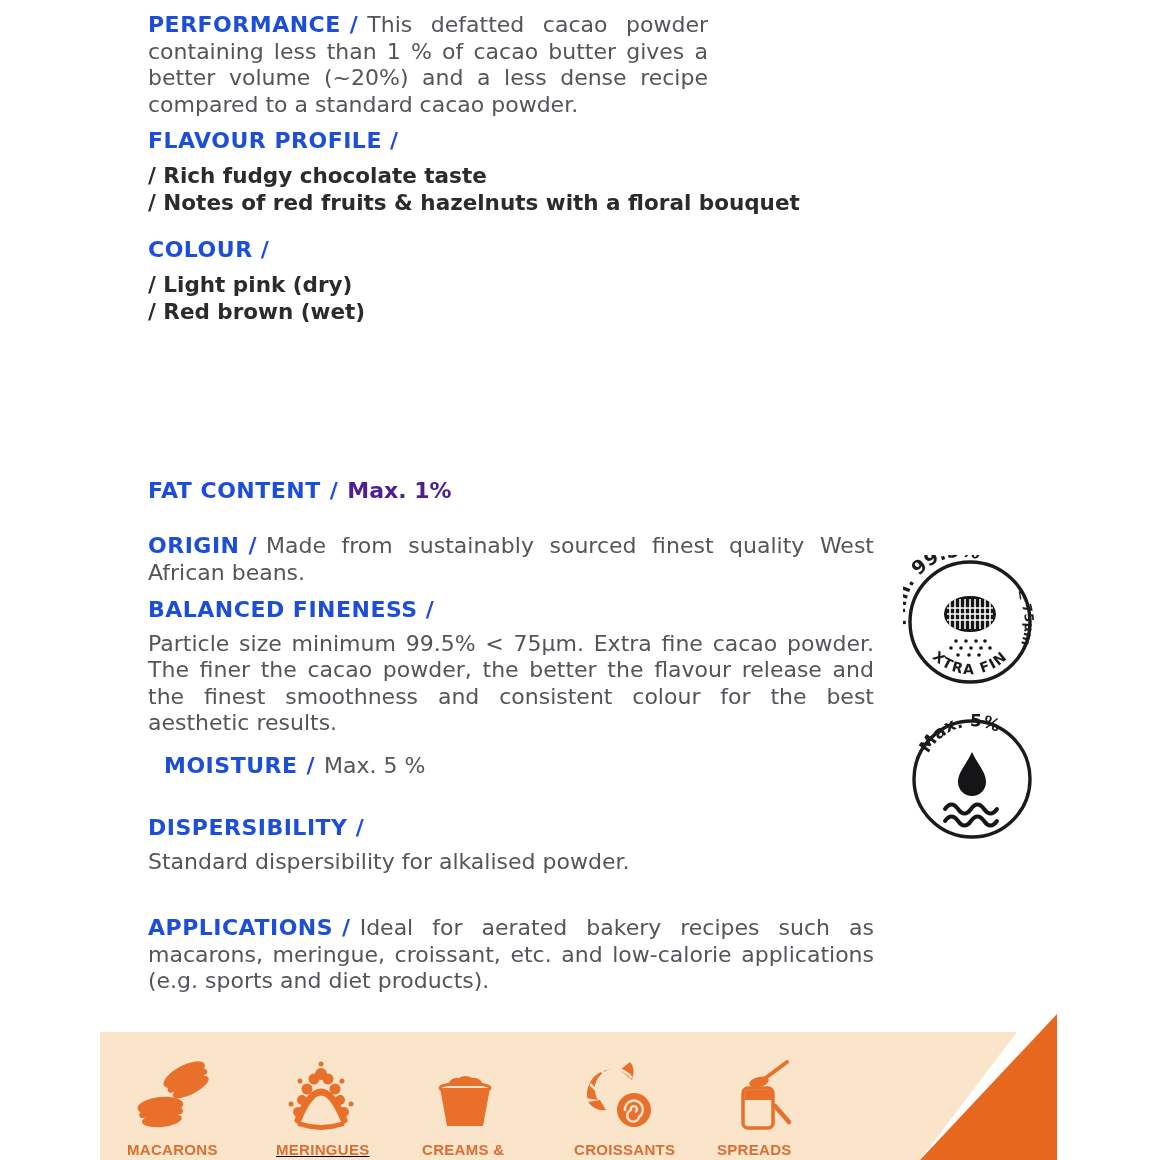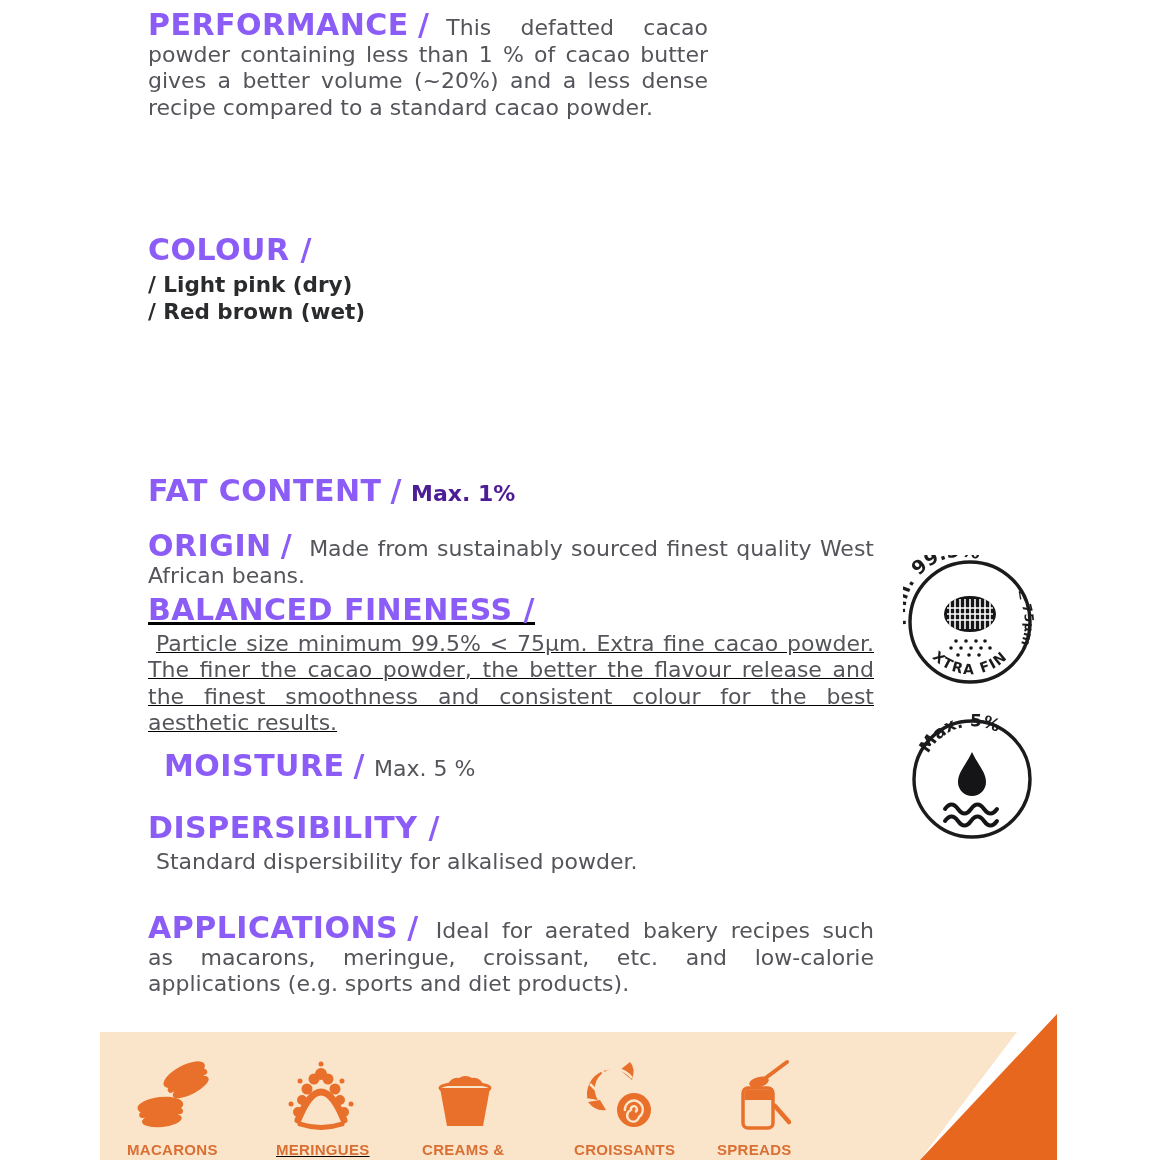--- a/index.html
+++ b/index.html
@@ -1,36 +1,36 @@
 <!DOCTYPE html>
 <html><head>
 <meta charset="utf-8">
 <style>
   html,body{margin:0;padding:0;background:#ffffff;}
   .page{position:relative;width:1160px;height:1160px;background:#ffffff;overflow:hidden;
         font-family:"DejaVu Sans","Liberation Sans",sans-serif;}
   .sec{position:absolute;left:148px;}
   .para{text-align:justify;}
-  .h{font-weight:700;color:#8b5cf6;font-size:30px;letter-spacing:.5px;line-height:26.5px;}
+  .h{font-weight:700;color:#1d4ed8;font-size:22px;letter-spacing:.5px;line-height:26.5px;}
   .h-block{display:block;margin-bottom:7px;}
   .slash-inline{margin:0 9px;}
-  .body-txt{font-size:22px;color:#54555A;line-height:26.5px;margin-left:8px;}
+  .body-txt{font-size:22px;color:#54555A;line-height:26.5px;}
   .bold-item{display:block;font-size:21.5px;font-weight:700;color:#2A2B2D;line-height:27.5px;}
   .bold-val{font-size:22px;font-weight:700;color:#4c1d95;text-align:right;}
   .reg-val{font-size:22px;color:#54555A;}
   #sec-performance{top:-4px;width:560px;}
   #sec-flavour{top:128px;width:700px;}
   #sec-colour{top:237px;width:500px;}
   #ph-block{position:absolute;left:146px;top:344px;width:480px;height:96px;}
   #ph-droplet{position:absolute;left:0;top:0;}
   #ph-range{position:absolute;left:50px;top:52px;font-size:25px;font-weight:700;color:#28292B;letter-spacing:.5px;}
   #ph-scale{position:absolute;left:170px;top:57px;}
   #sec-fat{top:462px;width:560px;}
   #sec-origin{top:517px;width:726px;}
-  #sec-fineness{top:597px;width:726px;text-decoration:underline;}
+  #sec-fineness{top:597px;width:726px;}
   #sec-moisture{top:737px;width:560px;margin-left:16px;}
   #sec-dispersibility{top:815px;width:726px;}
   #sec-applications{top:899px;width:726px;}
   .fineness-para{margin-top:7px;}
   .disp-para{margin-top:6px;}
   
   #strip-bg{position:absolute;left:100px;top:1032px;width:917px;height:128px;background:#FAE5CB;
             clip-path:polygon(0 0,100% 0,calc(100% - 97px) 100%,0 100%);}
   #corner-triangle{position:absolute;left:920px;top:1014px;width:137px;height:146px;background:#E8671E;
             clip-path:polygon(100% 0,100% 100%,0 100%);}
@@ -45,20 +45,25 @@
   #badge-moisture{left:907px;top:714px;}
   .badge text{font-family:"DejaVu Sans","Liberation Sans",sans-serif;}
 </style>
 </head>
 <body>
 
 <div class="page">
 
   <p class="sec para" id="sec-performance"><span class="h">PERFORMANCE</span><span class="h slash-inline">/</span><span class="body-txt">This defatted cacao powder containing less than 1 % of cacao butter gives a better volume (~20%) and a less dense recipe compared to a standard cacao powder.</span></p>
 
+  <div class="sec" id="sec-flavour">
+    <span class="h h-block">FLAVOUR PROFILE /</span>
+    <span class="bold-item">/ Rich fudgy chocolate taste</span>
+    <span class="bold-item">/ Notes of red fruits &amp; hazelnuts with a floral bouquet</span>
+  </div>
 
   <div class="sec" id="sec-colour">
     <span class="h h-block">COLOUR /</span>
     <span class="bold-item">/ Light pink (dry)</span>
     <span class="bold-item">/ Red brown (wet)</span>
   </div>
 
 
   <p class="sec" id="sec-fat"><span class="h">FAT CONTENT</span><span class="h slash-inline">/</span><span class="bold-val">Max. 1%</span></p>
 

